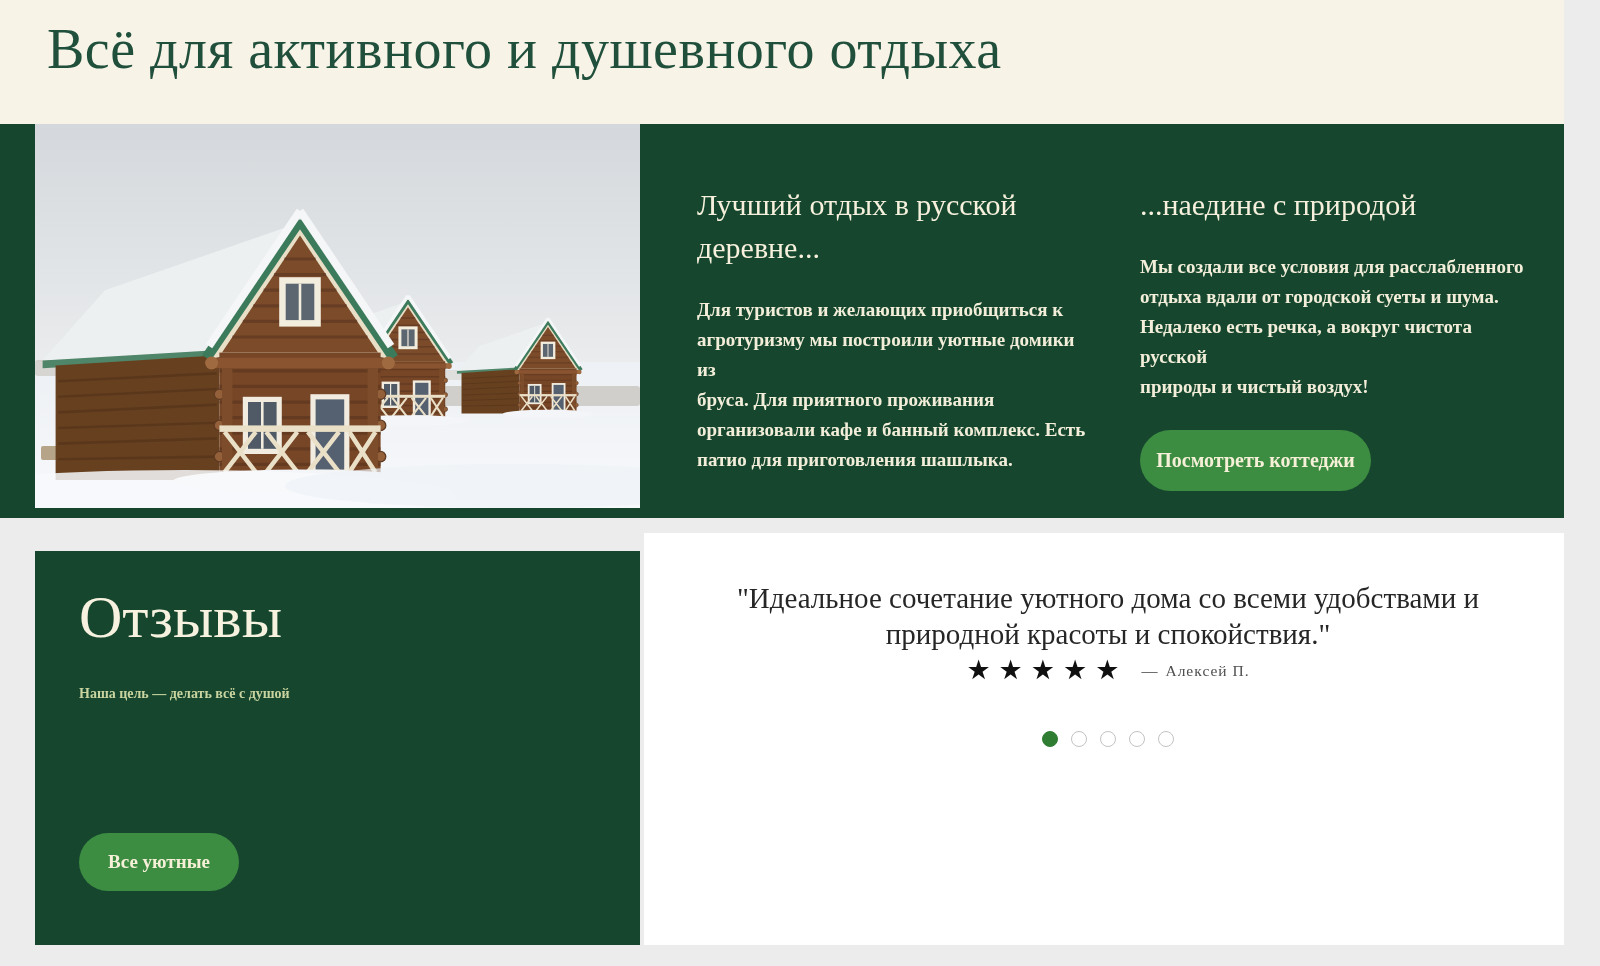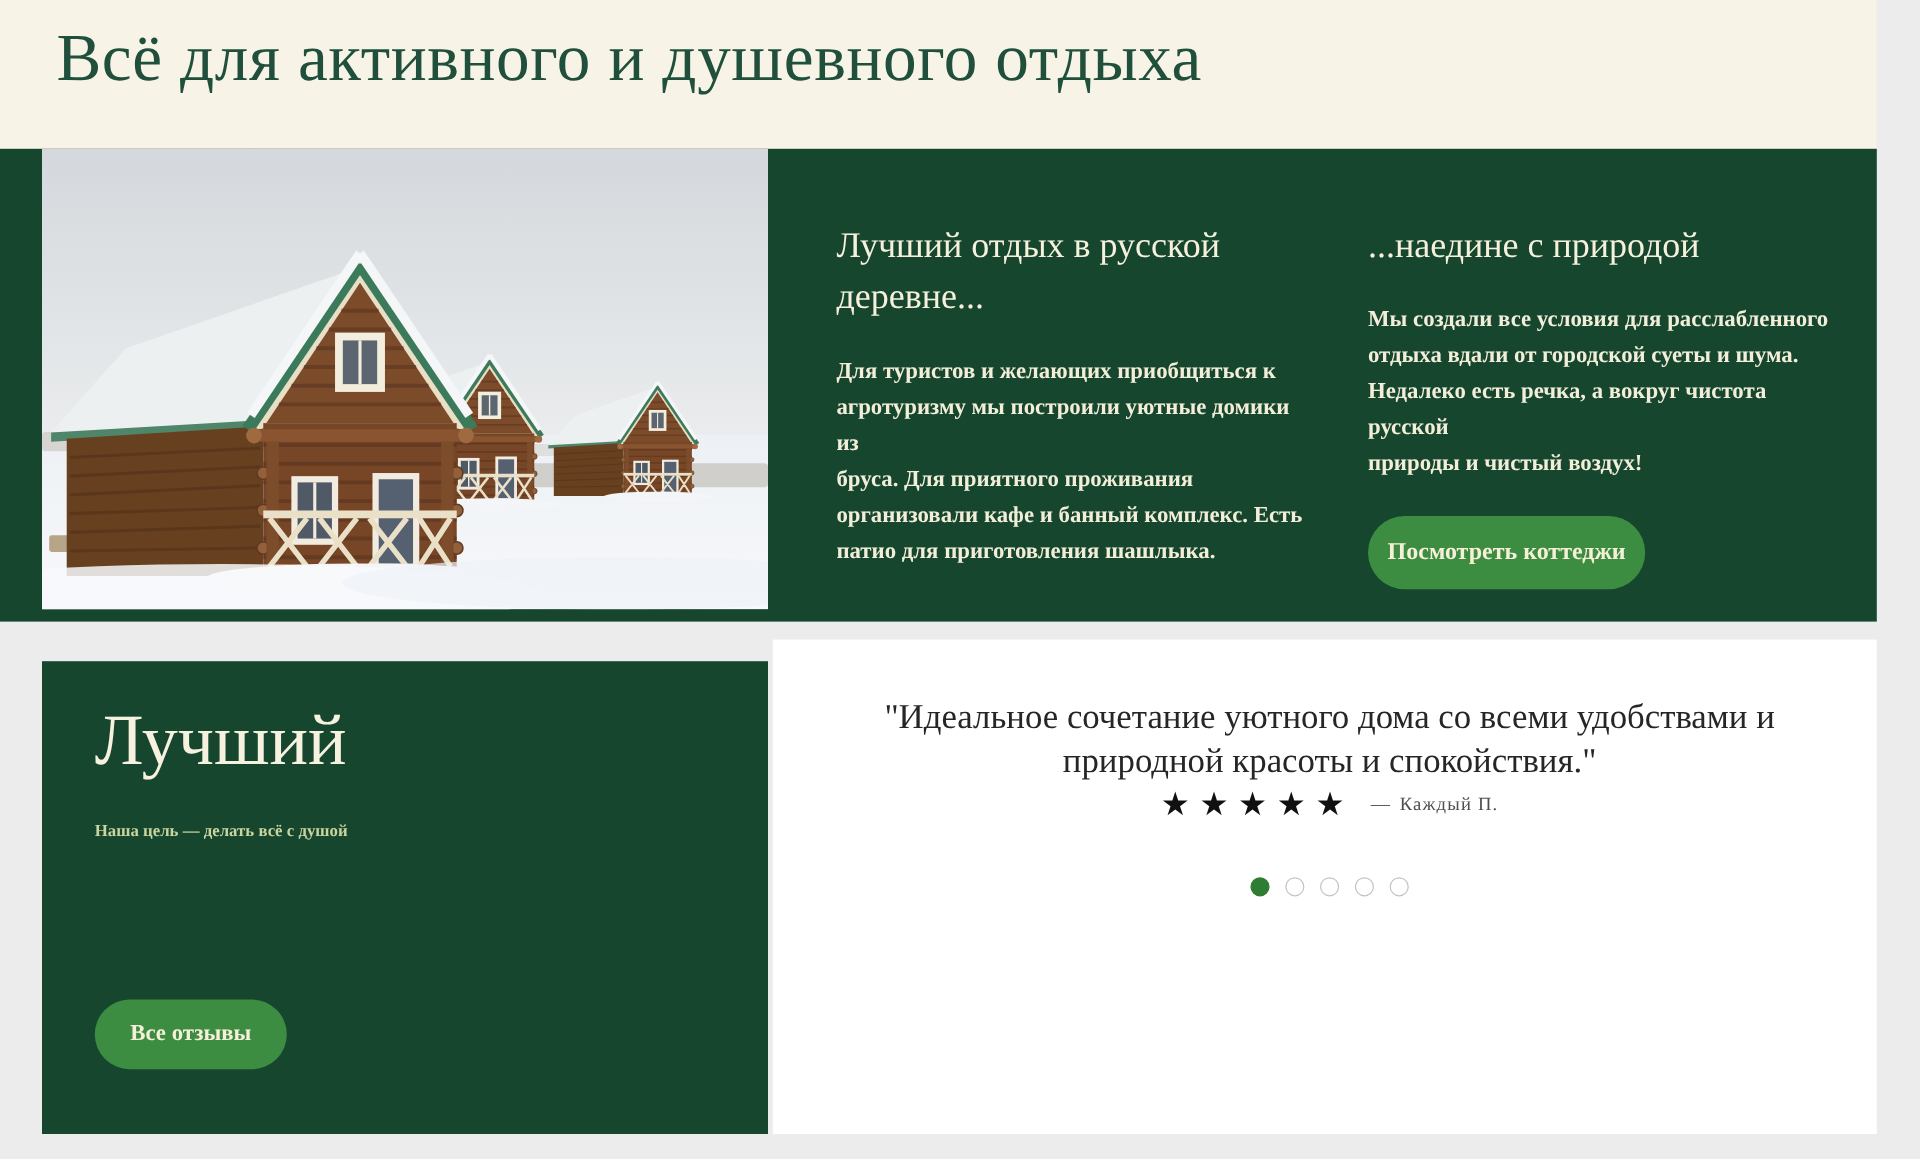--- a/index.html
+++ b/index.html
@@ -172,32 +172,32 @@
       <h2>...наедине с природой</h2>
       <p>Мы создали все условия для расслабленного
 отдыха вдали от городской суеты и шума.
 Недалеко есть речка, а вокруг чистота русской
 природы и чистый воздух!</p>
       <button class="btn btn-cottages">Посмотреть коттеджи</button>
     </div>
   </section>
 
   <section class="reviews-card">
-    <h2>Лучший</h2>
+    <h2>Отзывы</h2>
     <p class="subtitle">Наша цель — делать всё с душой</p>
-    <button class="btn btn-reviews">Все отзывы</button>
+    <button class="btn btn-reviews">Все уютные</button>
   </section>
 
   <section class="testimonial-card">
     <p class="quote">"Идеальное сочетание уютного дома со всеми удобствами и
 природной красоты и спокойствия."</p>
     <div class="meta">
       <span class="stars">★★★★★</span>
       <span class="sep">—</span>
-      <span class="author">Каждый П.</span>
+      <span class="author">Алексей П.</span>
     </div>
     <div class="dots">
       <span class="dot active"></span>
       <span class="dot"></span>
       <span class="dot"></span>
       <span class="dot"></span>
       <span class="dot"></span>
     </div>
   </section>
 

